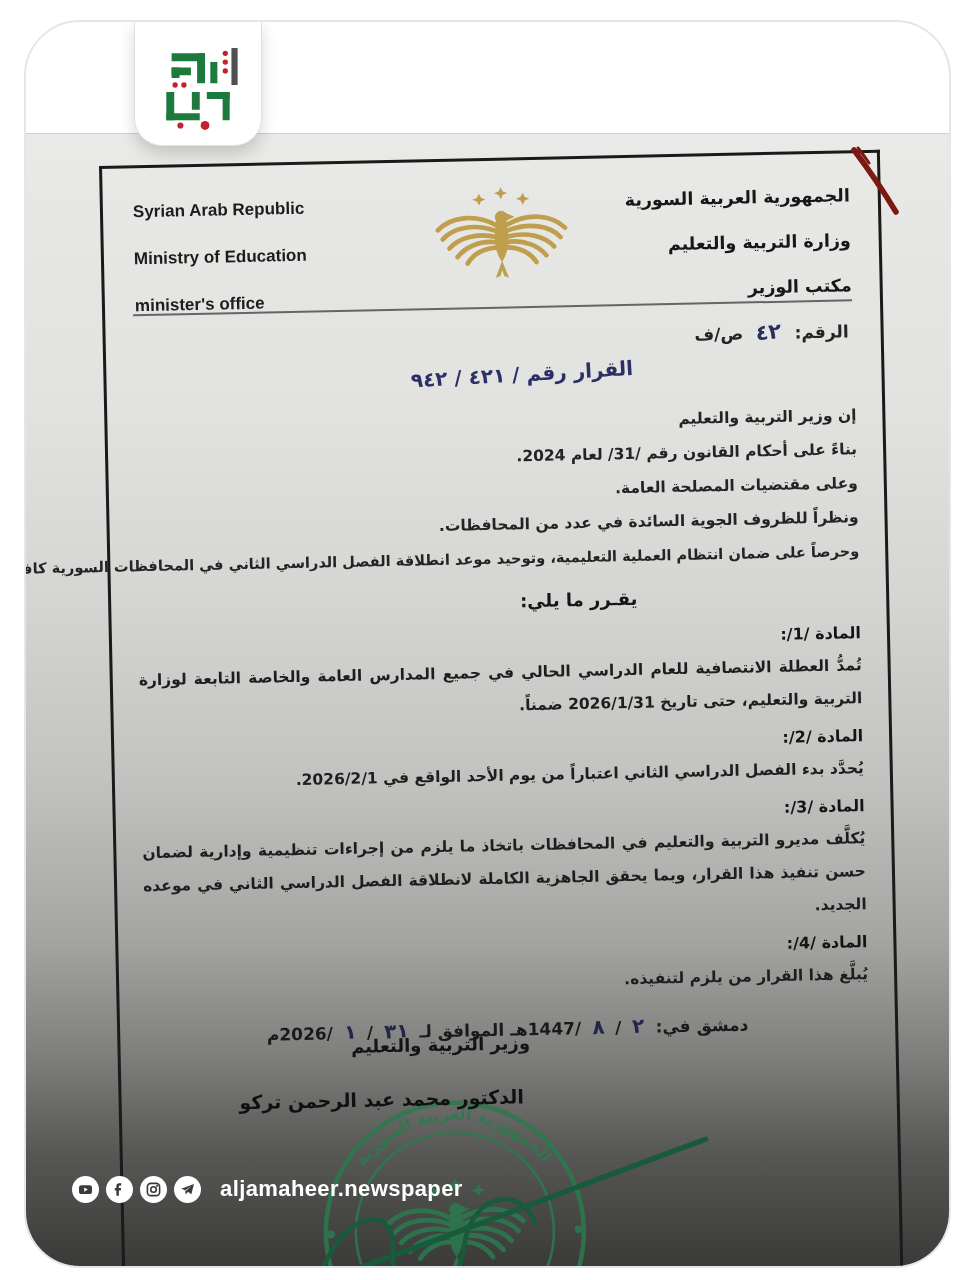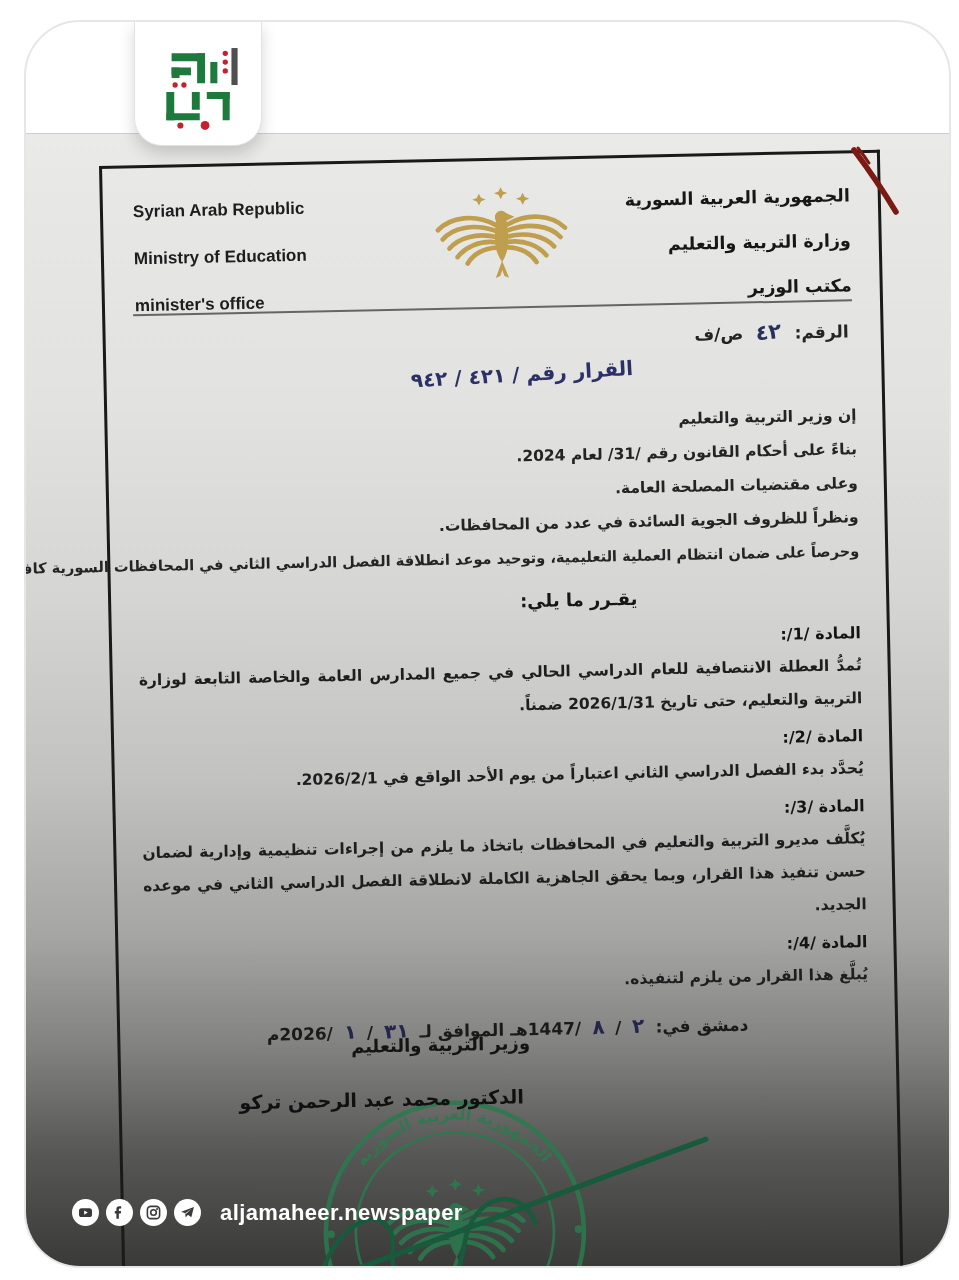--- a/index.html
+++ b/index.html
@@ -63,21 +63,21 @@
   
   .redmark{position:absolute;left:818px;top:122px;width:64px;height:78px;z-index:6;}
 
   
   .logo-tab{position:absolute;left:108px;top:-2px;width:126px;height:124px;background:#fff;
             border:1px solid #e2e2e2;border-radius:0 0 28px 28px;z-index:30;
             box-shadow:0 8px 16px rgba(0,0,0,.16);display:flex;align-items:center;justify-content:center;}
   .logo-svg{width:88px;height:92px;margin-top:4px;}
 
   
-  .footer{position:absolute;left:46px;top:1154px;height:50px;display:flex;align-items:flex-end;
+  .footer{position:absolute;left:46px;top:1154px;height:50px;display:flex;align-items:flex-start;
           z-index:40;}
   .sicon{width:27px;height:27px;border-radius:50%;background:#ffffff;margin-right:7px;
          display:flex;align-items:center;justify-content:center;}
   .sicon svg{width:15px;height:15px;}
   .handle{margin-left:12px;color:#ffffff;font-family:"Liberation Sans","DejaVu Sans",sans-serif;
           font-weight:bold;font-size:22px;letter-spacing:.4px;}
 
   span[dir]{unicode-bidi:isolate;}
   .defs{position:absolute;width:0;height:0;overflow:hidden;}
 </style>

